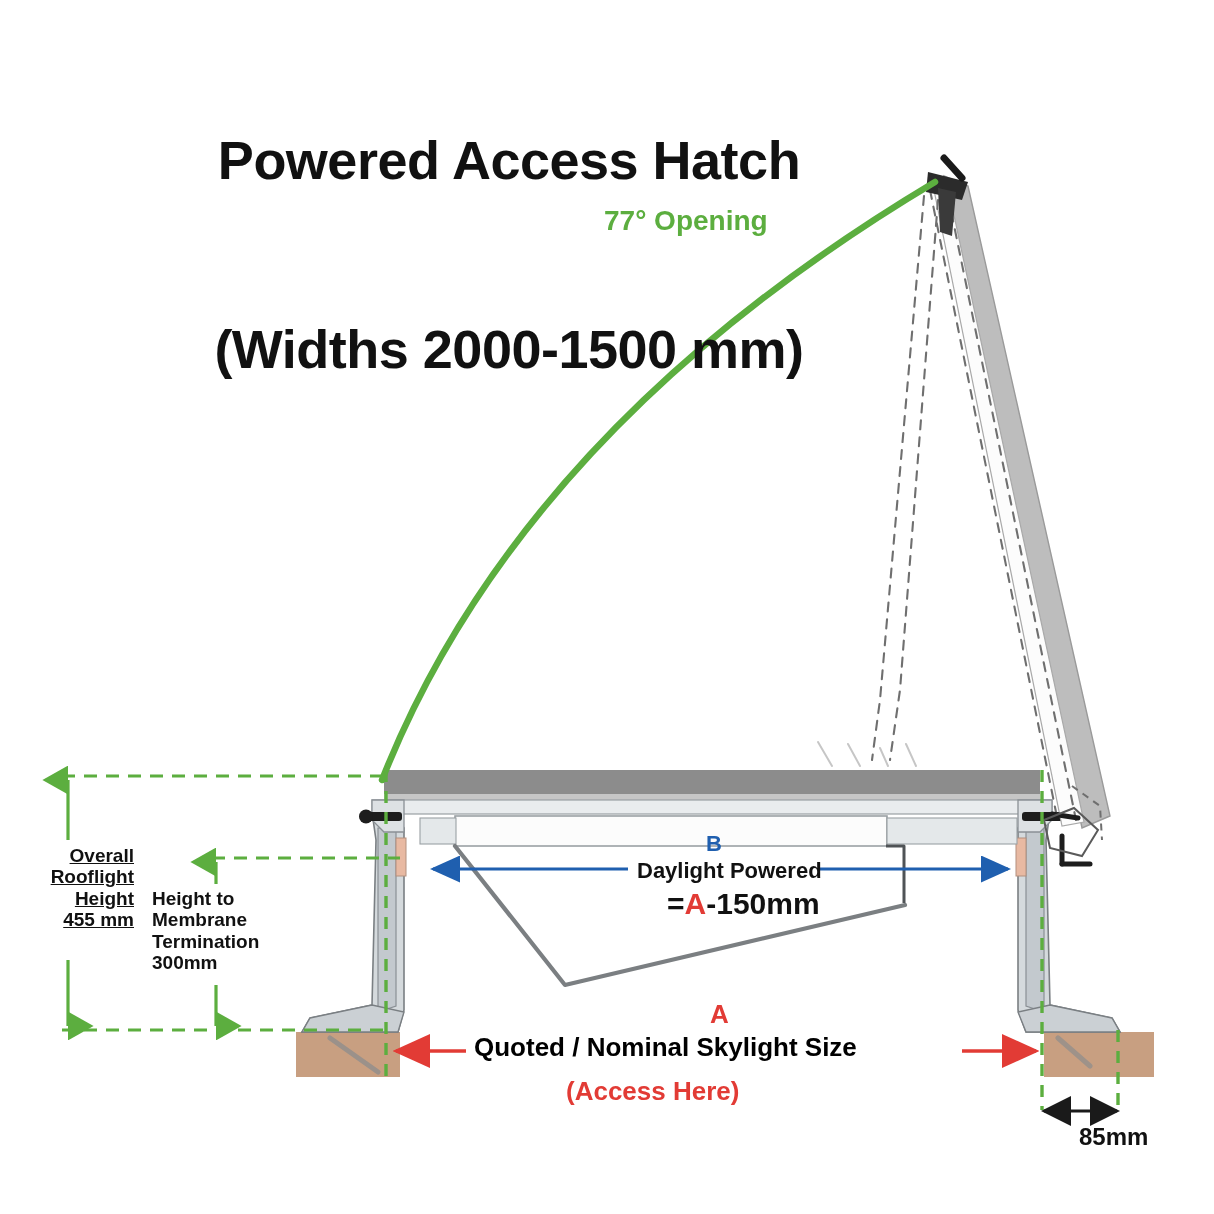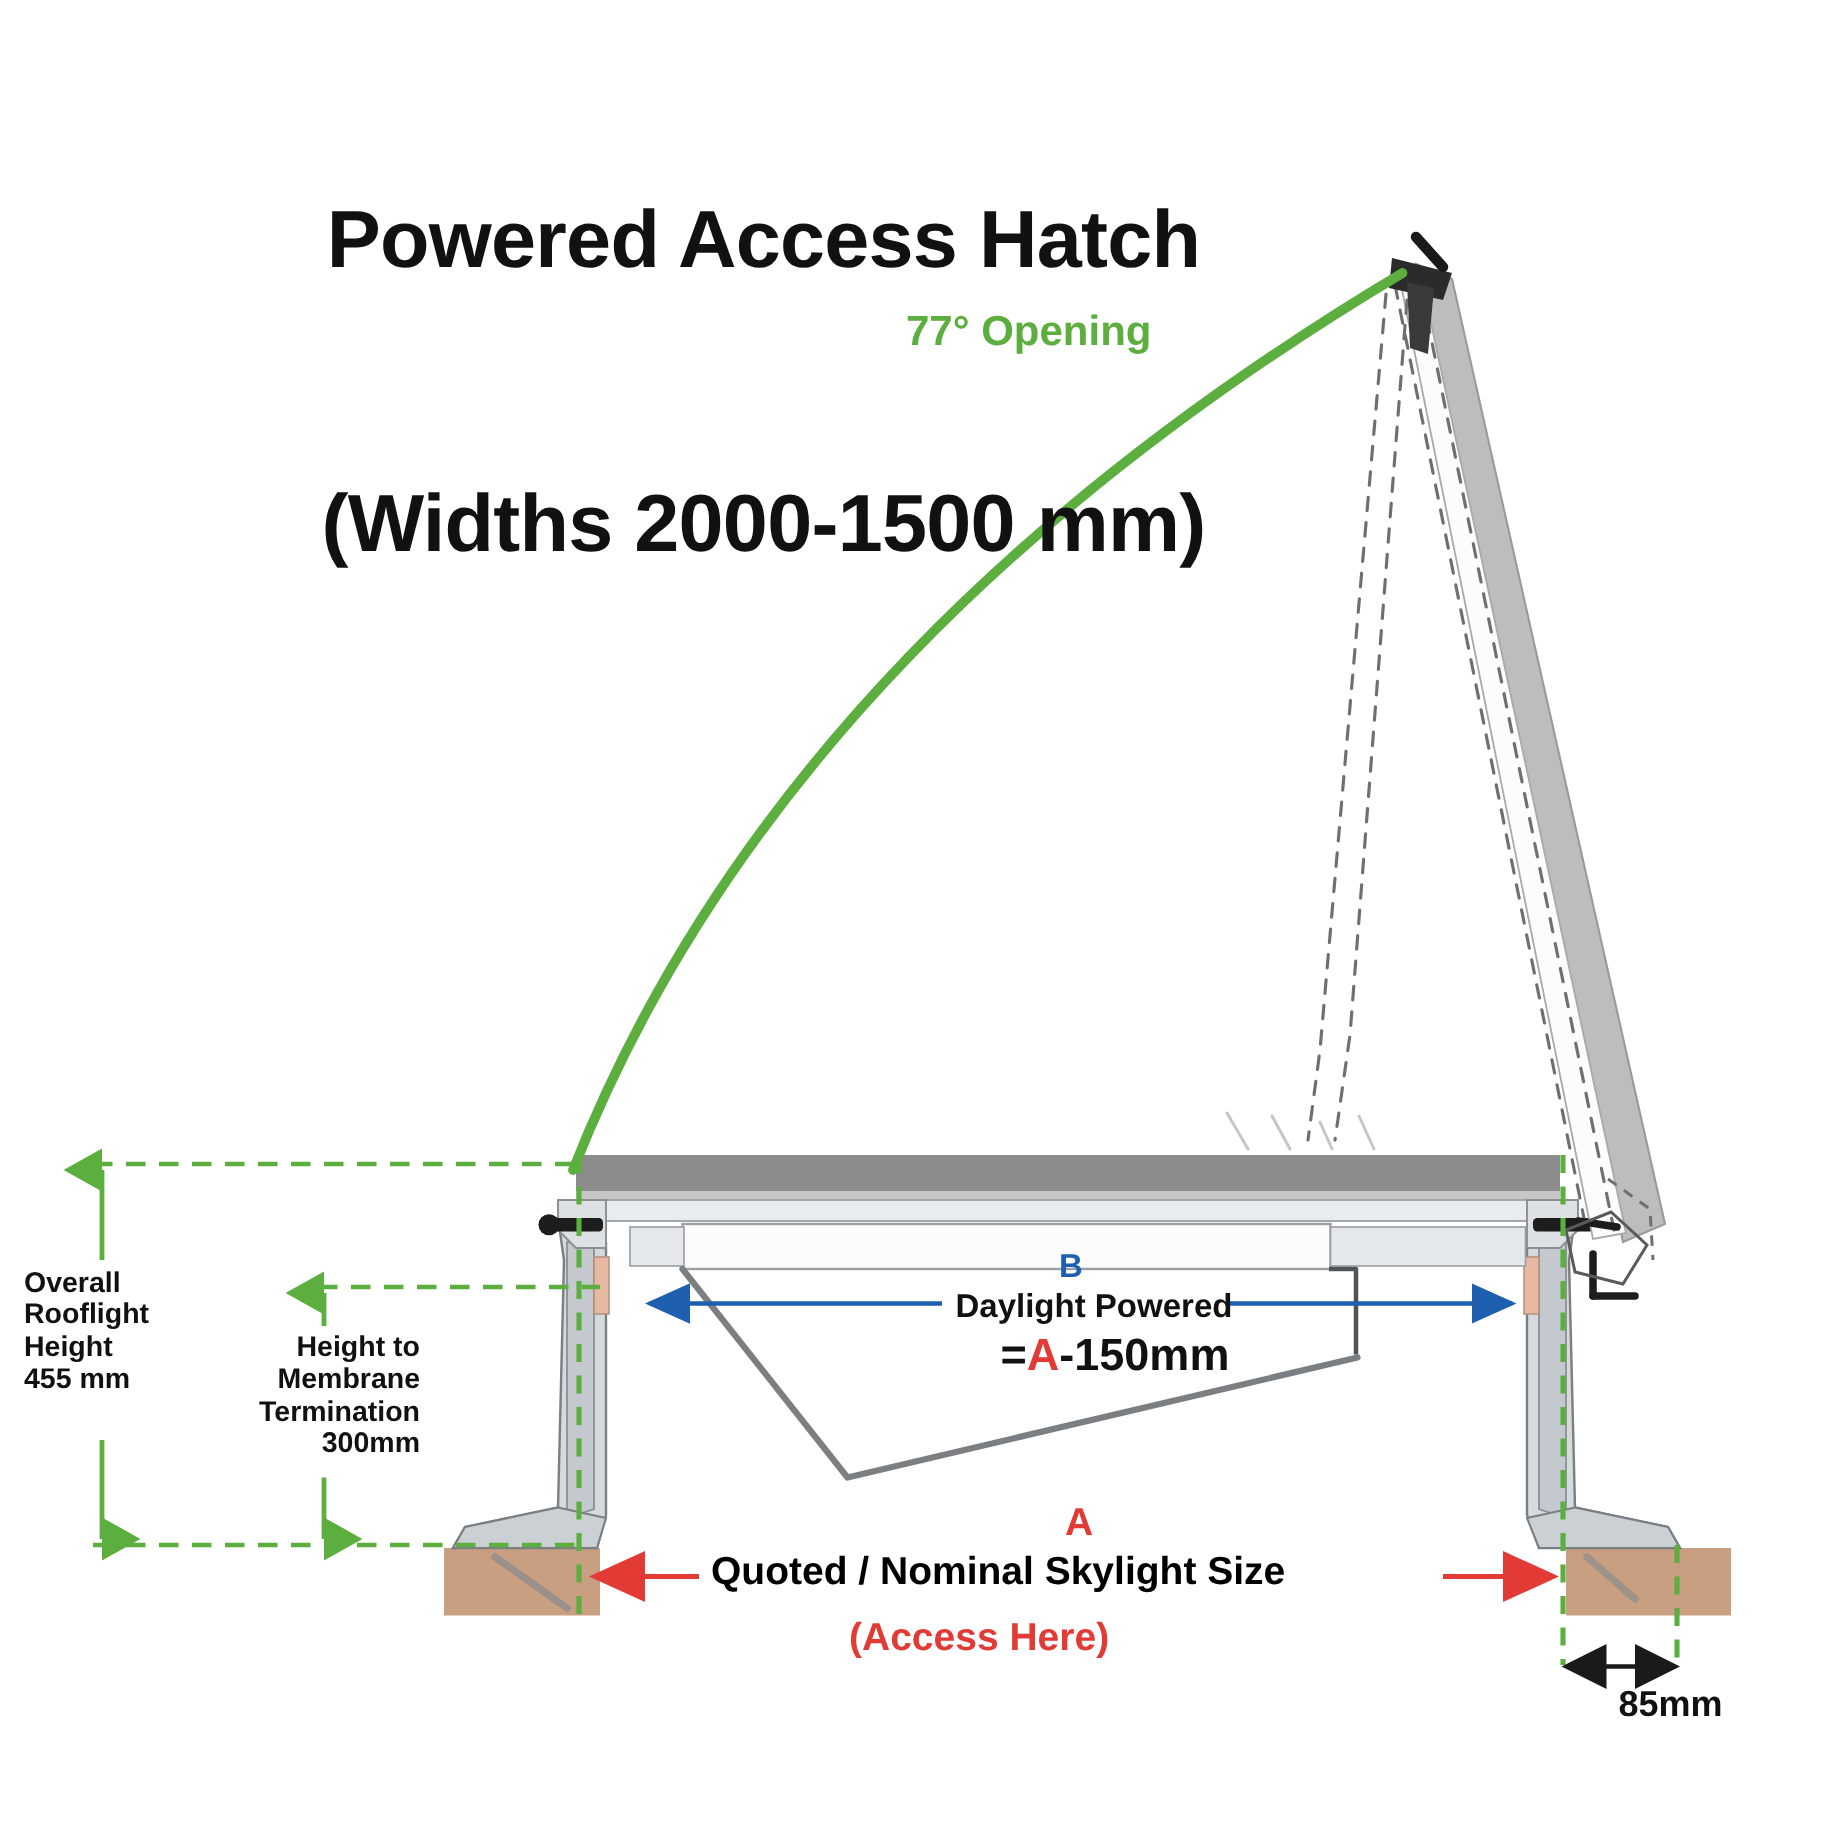--- a/index.html
+++ b/index.html
@@ -50,31 +50,32 @@
     font-size: 28px;
     font-weight: bold;
     color: #5CAE3F;
   }
 
   
   #overall-height-label {
     left: 16px;
     top: 845px;
     width: 118px;
-    text-align: left;
+    text-align: right;
     font-size: 19px;
     font-weight: bold;
     color: #111111;
+    text-decoration: underline;
   }
   
   #membrane-height-label {
     left: 152px;
     top: 888px;
     width: 128px;
-    text-align: right;
+    text-align: left;
     font-size: 19px;
     font-weight: bold;
     color: #111111;
   }
 
   
   #daylight-letter {
     left: 706px;
     top: 832px;
     font-size: 22px;

